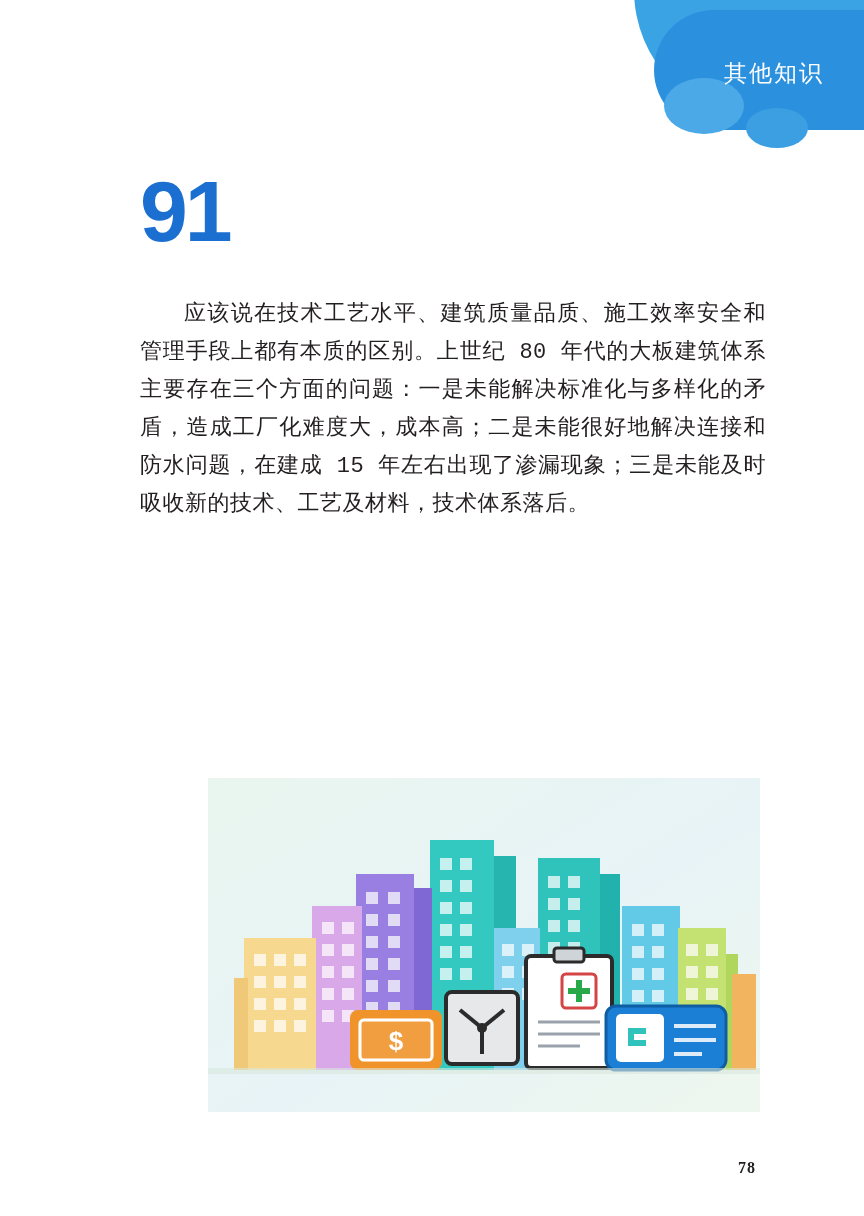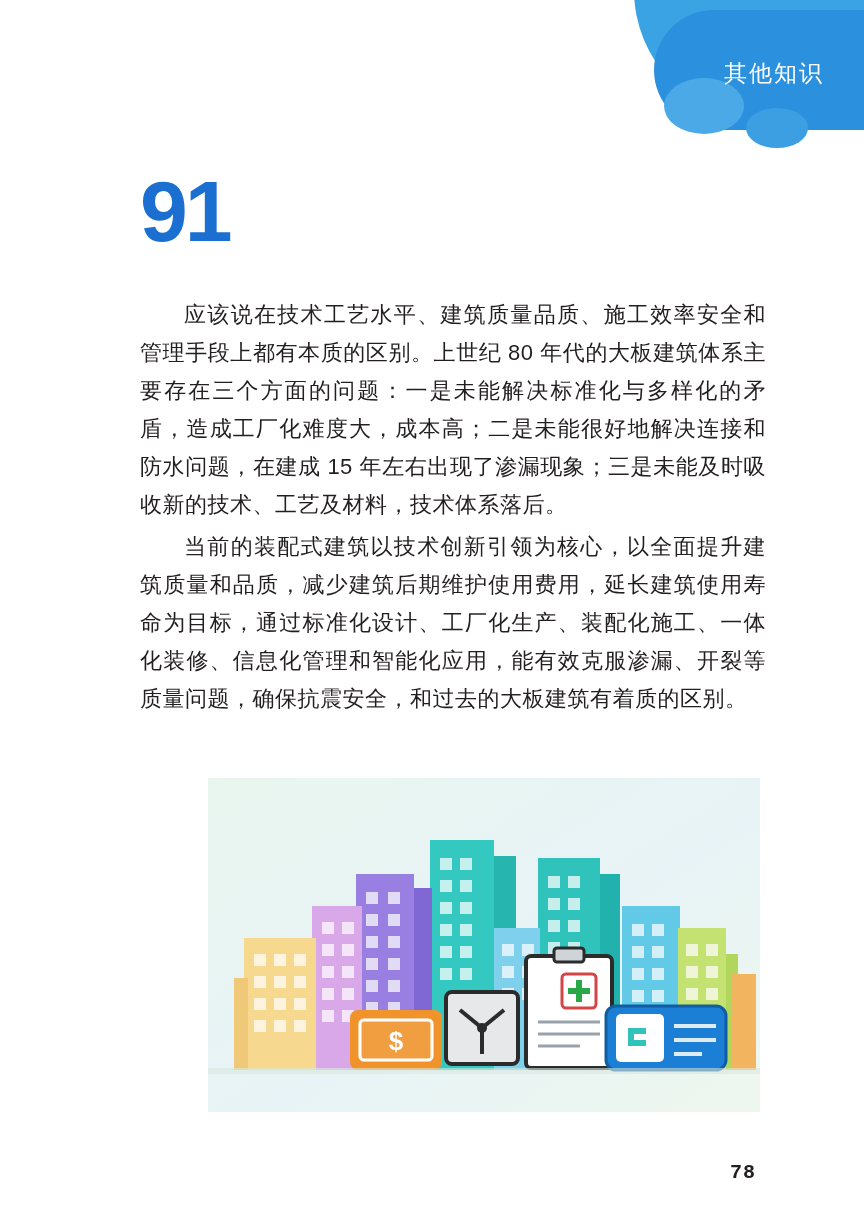--- a/index.html
+++ b/index.html
@@ -104,21 +104,21 @@
 
   
   .body-col {
     position: absolute;
     left: 140px;
     top: 296px;
     width: 626px;
   }
   .para {
     color: #231f20;
-    font-family: Liberation Sans, sans-serif;
+    font-family: Liberation Mono, monospace;
     font-size: 22px;
     line-height: 38px;
     text-align: justify;
     text-indent: 44px;
     margin: 0 0 4px 0;
     letter-spacing: 0.5px;
   }
 
   
   .illus {
@@ -129,24 +129,24 @@
     height: 334px;
     background: linear-gradient(160deg, #eaf7f1 0%, #e9f4f6 45%, #eef6ef 100%);
     overflow: hidden;
   }
   .illus svg { display: block; }
 
   
   .page-num {
     position: absolute;
     right: 108px;
-    bottom: 32px;
+    bottom: 39px;
     color: #231f20;
-    font-family: Liberation Mono, monospace;
-    font-size: 20px;
+    font-family: Liberation Serif, serif;
+    font-size: 16px;
     font-weight: bold;
     letter-spacing: 1px;
   }
 </style>
 </head>
 <body>
 
 <div class="corner-blob">
   <div class="blob-shape-a"></div>
   <div class="blob-shape-b"></div>
@@ -154,21 +154,20 @@
   <div class="blob-shape-d"></div>
 </div>
 <div class="section-tag">其他知识</div>
 
 <div class="heading-row">
   <div class="q-number">91</div>
 </div>
 
 <div class="body-col">
   <p class="para">应该说在技术工艺水平、建筑质量品质、施工效率安全和管理手段上都有本质的区别。上世纪 80 年代的大板建筑体系主要存在三个方面的问题：一是未能解决标准化与多样化的矛盾，造成工厂化难度大，成本高；二是未能很好地解决连接和防水问题，在建成 15 年左右出现了渗漏现象；三是未能及时吸收新的技术、工艺及材料，技术体系落后。</p>
-  <p class="para">当前的装配式建筑以技术创新引领为核心，以全面提升建筑质量和品质，减少建筑后期维护使用费用，延长建筑使用寿命为目标，通过标准化设计、工厂化生产、装配化施工、一体化装修、信息化管理和智能化应用，能有效克服渗漏、开裂等质量问题，确保抗震安全，和过去的大板建筑有着质的区别。</p>
 </div>
 
 <div class="illus">
   <svg width="552" height="334" viewBox="0 0 552 334">
 
     <defs>
       <linearGradient id="bg" x1="0" y1="0" x2="1" y2="1">
         <stop offset="0%" stop-color="#e9f6ef"></stop>
         <stop offset="55%" stop-color="#e7f3f6"></stop>
         <stop offset="100%" stop-color="#eef7ee"></stop>

